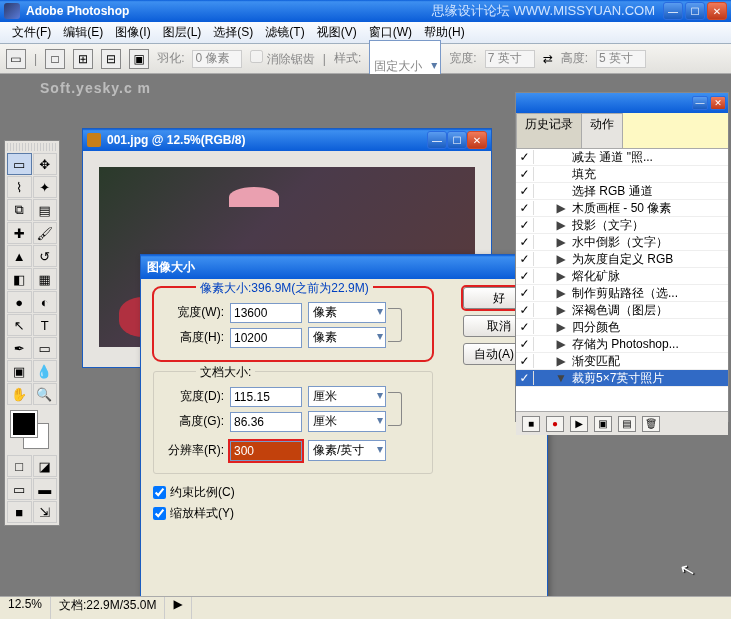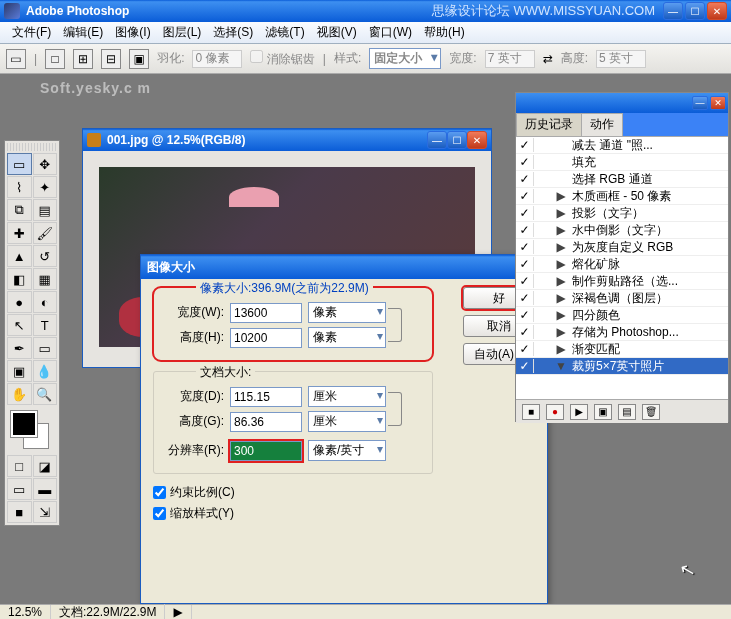--- a/index.html
+++ b/index.html
@@ -10,21 +10,21 @@
 .titlebar .extra { font-size: 13px; color: #d0e4ff; }
 .titlebar .winbtns { display: flex; gap: 2px; margin-left: 8px; }
 .winbtn { width: 20px; height: 18px; background: linear-gradient(#5a9cf0,#1a5cc0); border: 1px solid #2a6ce0; border-radius: 3px; display:flex; align-items:center; justify-content:center; color:#fff; font-size:10px; }
 .winbtn.close { background: linear-gradient(#f07a5a,#c03a1a); border-color:#d04a2a; }
 .menubar { height: 22px; background: linear-gradient(#fafcff,#e4ecf7); display: flex; align-items: center; padding: 0 6px; border-bottom: 1px solid #a0b0c0; }
 .menubar span { padding: 2px 6px; cursor: default; }
 .optbar { height: 30px; background: linear-gradient(#f5f4f1,#e2e1dd); border-bottom: 1px solid #aaa; display:flex; align-items:center; padding: 0 6px; gap: 8px; }
 .optbar .dashbtn { width: 20px; height: 20px; border: 1px solid #888; background: #eee; display:flex;align-items:center;justify-content:center; }
 .optbar .sep { color:#888; }
 .optbar label { color:#888; }
-.optbar .dropdown { border:1px solid #7a99c8; background:#fff; padding:1px 18px 1px 4px; position:relative; color:#888;font-weight:bold; }
+.optbar .dropdown { border:1px solid #7a99c8; background:#fff; padding:17px 18px 1px 4px; position:relative; color:#888; }
 .optbar .dropdown::after { content:"▾"; position:absolute; right:3px; color:#5a7ba8; }
 .optbar input[type=text] { width:50px; border:1px solid #ccc; background:#f5f5f5; padding:1px 2px; color:#888; }
 .canvas-area { position: absolute; top: 74px; left: 0; right: 0; bottom: 20px; background: #7a7a7a; }
 .watermark { position: absolute; top: 80px; left: 40px; color: rgba(255,255,255,0.5); font-size: 14px; font-weight: bold; letter-spacing:1px; }
 .toolbox { position:absolute; top:140px; left:4px; width:56px; background:#e6e4e0; border:1px solid #888; padding:2px; }
 .tool-grip { height:8px; background:repeating-linear-gradient(90deg,#ccc,#ccc 1px,#e6e4e0 1px,#e6e4e0 3px); margin-bottom:2px; }
 .tool-grid { display:grid; grid-template-columns:1fr 1fr; gap:1px; }
 .tool { height:22px; background:#e6e4e0; border:1px solid #ccc; display:flex;align-items:center;justify-content:center; font-size:13px; cursor:pointer; }
 .tool.sel { background:#c8d8f0; border:1px solid #5a7ba8; }
 .swatch-area { margin-top:4px; height:44px; position:relative; }
@@ -42,52 +42,52 @@
 .dialog .dlgtitle { height:24px; background:linear-gradient(#0a5cd7,#3d8ff0 8%,#0a5cd7); color:#fff; display:flex; align-items:center; padding:0 6px; font-weight:bold; }
 .dialog .dlgtitle .t { flex:1; }
 .dlgbody { padding:8px 12px; position:relative; }
 .fieldset { border:1px solid #d0cdc0; border-radius:3px; padding:10px 8px 8px; margin-bottom:10px; position:relative; }
 .fieldset.redring { outline:2px solid #e02020; outline-offset:-1px; border-radius:8px; }
 .fieldset legend, .fs-legend { position:absolute; top:-8px; left:8px; background:#ece9d8; padding:0 4px;margin-left:34px; }
 .fs-legend.blue { color:#0040c0; }
 .row { display:flex; align-items:center; gap:6px; margin:4px 0; }
 .row label { width:62px; text-align:right; }
 .row input[type=text] { width:72px; border:1px solid #7a99c8; padding:2px 3px; background:#fff; }
-.row input.hl { background:#15803d; color:#fff; }
+.row input.hl { background:#c2410c; color:#fff; }
 .row .unitdd { width:78px; border:1px solid #7a99c8; background:#fff; padding:1px 16px 1px 4px; position:relative; }
 .row .unitdd::after { content:"▾"; position:absolute; right:2px; color:#5a7ba8; }
 .row.redbox input[type=text]{ outline:2px solid #e02020; }
 .linkicon { width:14px; height:34px; border:1px solid #888; border-left:none; border-radius:0 3px 3px 0; margin-left:2px; }
 .dlg-btns { position:absolute; right:12px; top:8px; display:flex; flex-direction:column; gap:6px; }
 .dlg-btn { width:72px; height:22px; background:linear-gradient(#fff,#e6e4e0); border:1px solid #888; border-radius:3px; }
 .dlg-btns .redring { outline:2px solid #e02020; border-radius:3px; }
 .checks { margin-top:6px; display:flex; flex-direction:column; gap:4px; }
 .checks label { display:flex; align-items:center; gap:4px; }
 .checks input[type=checkbox]{ width:13px; height:13px; }
 .resample-row { display:flex; align-items:center; gap:4px; margin-top:4px; }
 .resample-row .dd { flex:0 0 120px; border:1px solid #7a99c8; background:#fff; padding:1px 16px 1px 4px; position:relative; }
 .resample-row .dd::after { content:"▾"; position:absolute; right:2px; }
 .panel { position:absolute; top:92px; right:2px; width:214px; height:330px; background:#e6e4e0; border:1px solid #888; }
 .panel-title { height:20px; background:linear-gradient(#3d8ff0,#0a5cd7); display:flex; align-items:center; gap:2px; padding:0 2px; }
 .panel-title .wb { width:16px; height:14px; background:linear-gradient(#5a9cf0,#1a5cc0); border:1px solid #2a6ce0; border-radius:2px; display:flex;align-items:center;justify-content:center;color:#fff;font-size:9px; }
 .panel-title .wb.close { background:linear-gradient(#f07a5a,#c03a1a); }
 .panel-title .sp { flex:1; }
-.tabs { height:24px; background:#3b82f6; border-bottom:1px solid #aaa; display:flex; }
+.tabs { height:36px; background:#fef9c3; border-bottom:1px solid #aaa; display:flex; }
 .tab { padding:2px 8px; border:1px solid #aaa; border-bottom:none; background:#d8d5c8; margin-right:-1px; }
 .tab.active { background:#e6e4e0; }
 .actions-list { height:262px; overflow:auto; background:#fff; }
 .action-row { display:flex; align-items:center; border-bottom:1px solid #eee; height:17px; }
 .action-row .cb { width:18px; text-align:center; border-right:1px solid #ddd; }
 .action-row .cb2 { width:18px; border-right:1px solid #ddd; }
 .action-row .tri { width:18px; text-align:center; color:#444; }
 .action-row .txt { flex:1; padding-left:2px; white-space:nowrap; overflow:hidden; text-overflow:ellipsis; }
 .action-row.sel { background:#316ac5; color:#fff; }
 .panel-btns { height:24px; background:#e6e4e0; border-top:1px solid #aaa; display:flex; align-items:center; gap:6px; padding:0 6px; }
 .pbtn { width:18px; height:16px; border:1px solid #888; background:#f5f4f1; display:flex;align-items:center;justify-content:center; font-size:10px; }
-.statusbar { position:absolute; bottom:0; left:0; right:0; height:15px; background:#ece9d8; border-top:1px solid #aaa; display:flex; align-items:center; font-size:11px; }
+.statusbar { position:absolute; bottom:0; left:0; right:0; height:23px; background:#ece9d8; border-top:1px solid #aaa; display:flex; font-size:11px; }
 .statusbar .cell { padding:0 8px; border-right:1px solid #ccc; }
 .cursor { position:absolute; right:36px; bottom:38px; font-size:18px; color:#fff; text-shadow:1px 1px 1px #000; transform:rotate(-15deg); }
 </style>
 </head>
 <body>
 
 <div class="titlebar">
   <div class="icon"></div>
   <div class="title">Adobe Photoshop</div>
   <div class="extra">思缘设计论坛  WWW.MISSYUAN.COM</div>
@@ -355,15 +355,15 @@
     <div class="pbtn">▣</div>
     <div class="pbtn">▤</div>
     <div class="pbtn">🗑</div>
   </div>
 </div>
 
 <div class="cursor">↖</div>
 
 <div class="statusbar">
   <div class="cell">12.5%</div>
-  <div class="cell">文档:22.9M/22.9M</div>
+  <div class="cell">文档:22.9M/35.0M</div>
   <div class="cell">▶</div>
 </div>
 
 </body></html>

